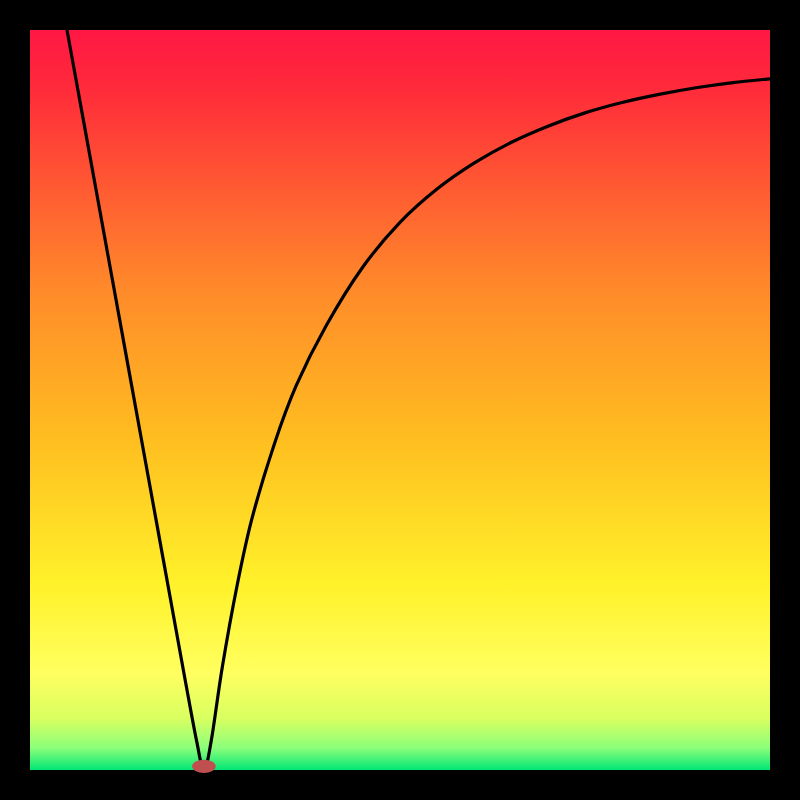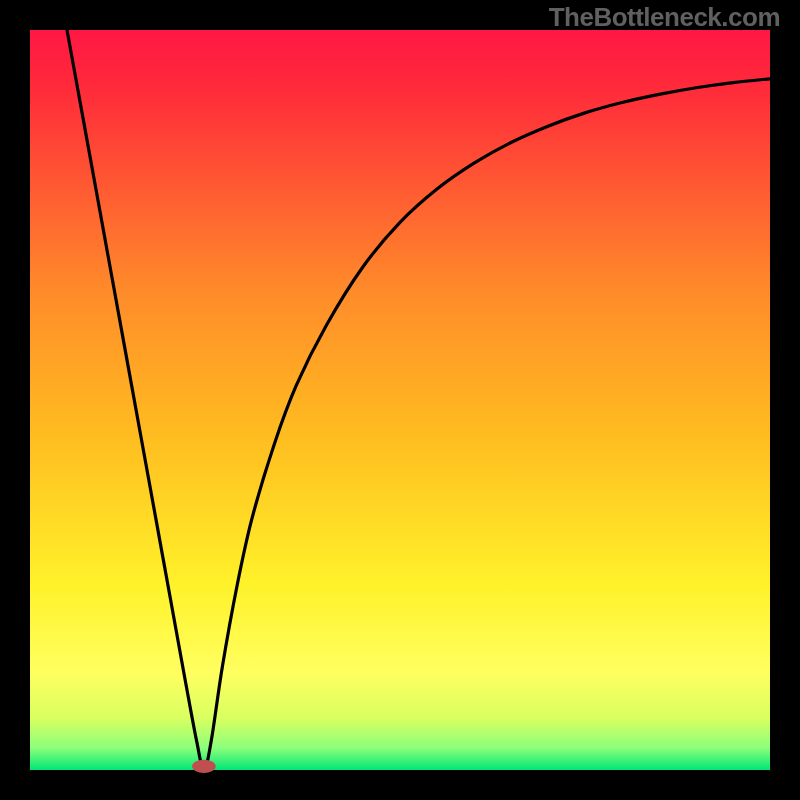--- a/index.html
+++ b/index.html
@@ -30,21 +30,20 @@
     display: block;
     position: absolute;
     top: 0;
     left: 0;
   }
 </style>
 </head>
 <body>
 
 <div class="chart-container">
-  <div class="watermark">TheBottleneck.com</div>
   <svg id="chart-svg" width="800" height="800" viewBox="0 0 800 800">
     <defs>
       <linearGradient id="bg-grad" x1="0" y1="0" x2="0" y2="1">
           <stop offset="0%" stop-color="#ff1744"></stop>
           <stop offset="8%" stop-color="#ff2b3a"></stop>
           <stop offset="35%" stop-color="#ff8a2a"></stop>
           <stop offset="55.00000000000001%" stop-color="#ffbd20"></stop>
           <stop offset="75%" stop-color="#fff22a"></stop>
           <stop offset="87%" stop-color="#ffff60"></stop>
           <stop offset="93%" stop-color="#d9ff60"></stop>

